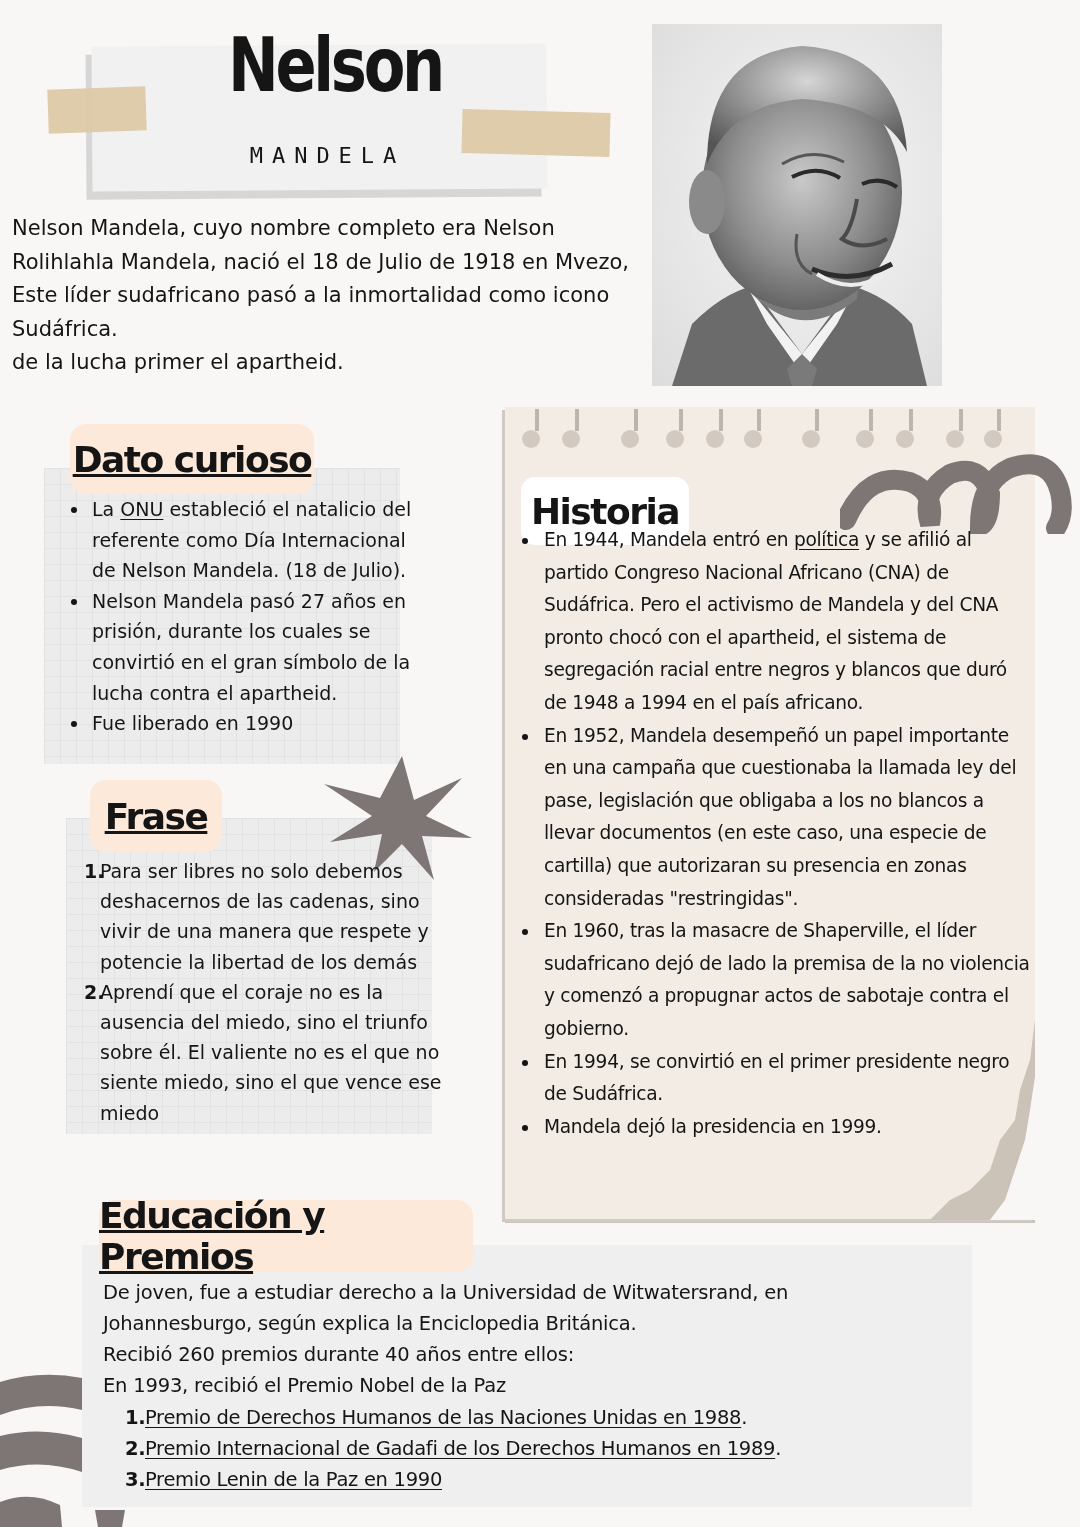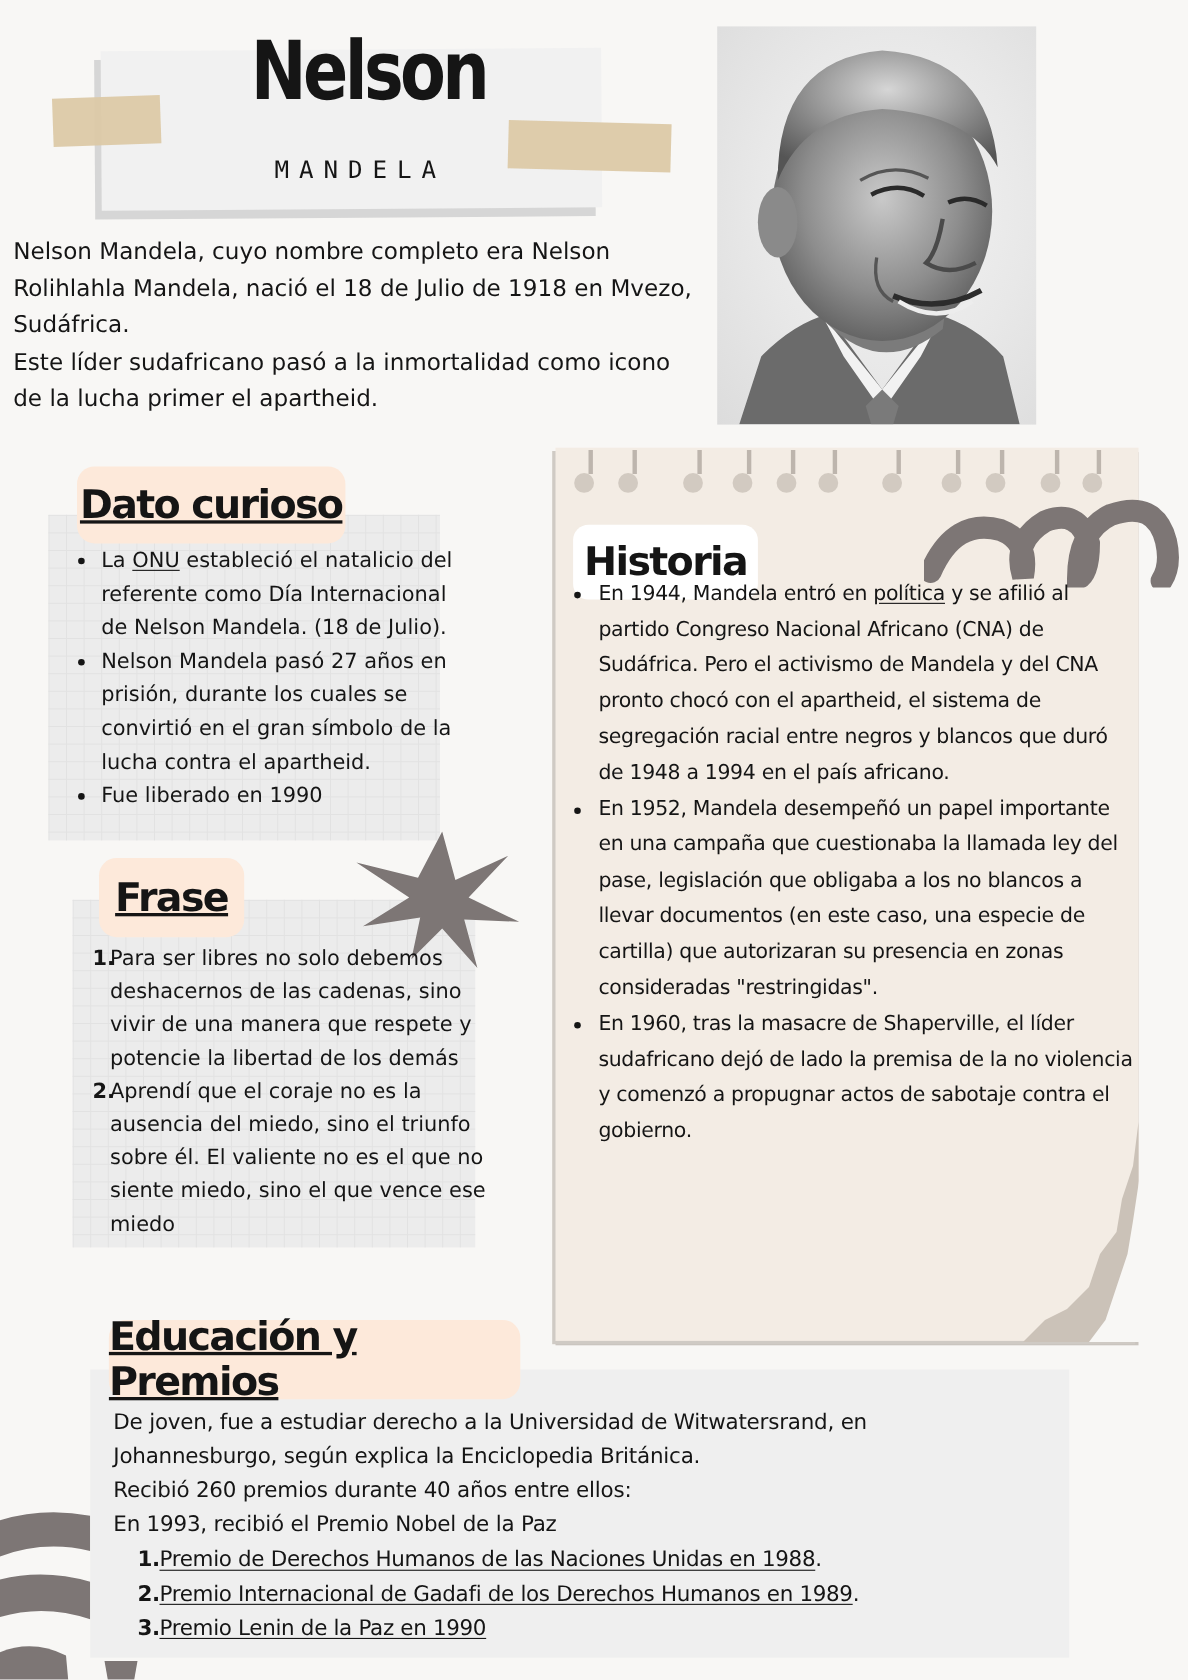--- a/index.html
+++ b/index.html
@@ -154,22 +154,22 @@
 
     <path d="M160 245 Q200 262 240 240" stroke="#2c2c2c" stroke-width="5" fill="none"></path>
     <path d="M165 250 Q200 272 232 250" stroke="#ededed" stroke-width="4" fill="none"></path>
     <path d="M145 210 Q140 240 160 250" stroke="#555" stroke-width="3" fill="none"></path>
   </svg>
 </div>
 
 <div class="abs intro">
   <div>Nelson Mandela, cuyo nombre completo era Nelson</div>
   <div>Rolihlahla Mandela, nació el 18 de Julio de 1918 en Mvezo,</div>
+  <div>Este líder sudafricano pasó a la inmortalidad como icono</div>
   <div>Sudáfrica.</div>
-  <div>Este líder sudafricano pasó a la inmortalidad como icono</div>
   <div>de la lucha primer el apartheid.</div>
 </div>
 
 <div class="abs grid-paper dato-paper deco"></div>
 <h2 class="abs pill pill-dato">Dato curioso</h2>
 <ul class="abs bul dato-list">
   <li><span>La </span><a class="u">ONU</a><span> estableció el natalicio del referente como Día Internacional de Nelson Mandela. (18 de Julio).</span></li>
   <li>Nelson Mandela pasó 27 años en prisión, durante los cuales se convirtió en el gran símbolo de la lucha contra el apartheid.</li>
   <li>Fue liberado en 1990</li>
 </ul>
@@ -216,20 +216,22 @@
   </g>
 </svg>
 <svg class="abs deco" style="left:840px;top:452px;width:240px;height:82px" viewBox="0 0 240 82">
   <path d="M6 68 Q28 18 70 30 Q96 40 90 72 Q80 40 110 22 Q140 10 150 42 Q150 70 140 74 Q140 30 170 16 Q210 2 220 40 Q225 62 216 76" stroke="#7d7675" stroke-width="20" fill="none" stroke-linecap="round"></path>
 </svg>
 <h2 class="abs pill-hist">Historia</h2>
 <ul class="abs bul hist-list">
   <li><span>En 1944, Mandela entró en </span><a class="u">política</a><span> y se afilió al partido Congreso Nacional Africano (CNA) de Sudáfrica. Pero el activismo de Mandela y del CNA pronto chocó con el apartheid, el sistema de segregación racial entre negros y blancos que duró de 1948 a 1994 en el país africano.</span></li>
   <li>En 1952, Mandela desempeñó un papel importante en una campaña que cuestionaba la llamada ley del pase, legislación que obligaba a los no blancos a llevar documentos (en este caso, una especie de cartilla) que autorizaran su presencia en zonas consideradas "restringidas".</li>
   <li>En 1960, tras la masacre de Shaperville, el líder sudafricano dejó de lado la premisa de la no violencia y comenzó a propugnar actos de sabotaje contra el gobierno.</li>
+  <li>En 1994, se convirtió en el primer presidente negro de Sudáfrica.</li>
+  <li>Mandela dejó la presidencia en 1999.</li>
 </ul>
 <svg class="abs torn deco" viewBox="0 0 110 200">
   <path d="M105 0 L105 200 L0 200 L20 180 L40 170 L60 150 L70 120 L85 100 L90 70 L100 40 Z" fill="#cbc2b8"></path>
   <path d="M110 0 L110 200 L60 200 L75 180 L85 150 L95 120 L100 90 L106 50 Z" fill="#f8f7f5"></path>
 </svg>
 
 <svg class="abs deco" style="left:0;top:1370px;width:130px;height:157px" viewBox="0 0 130 157">
   <g fill="#7d7675">
     <path d="M0 12 Q40 0 82 8 L82 40 Q40 30 0 45 Z"></path>
     <path d="M0 66 Q40 56 82 68 L82 102 Q40 88 0 100 Z"></path>

